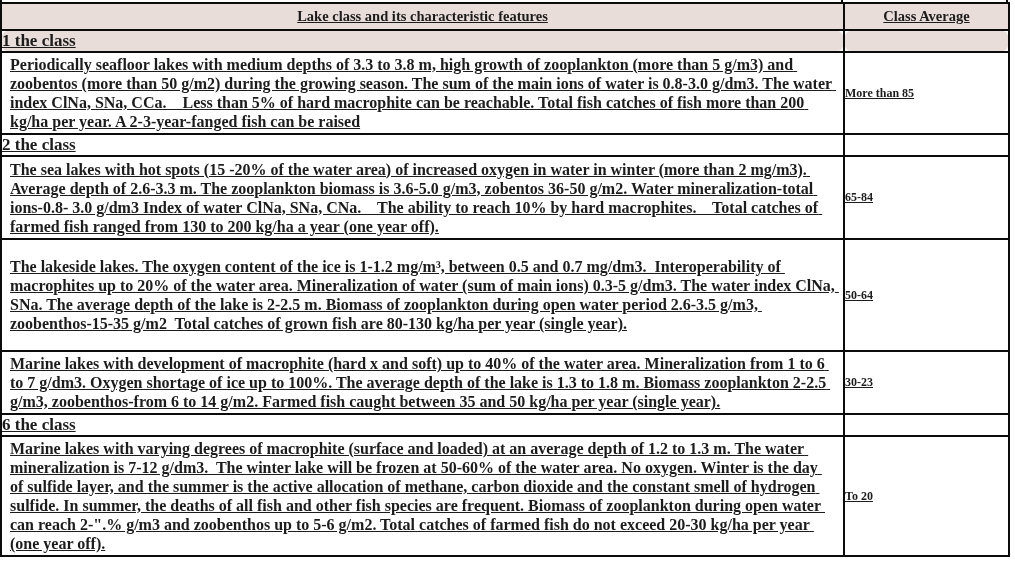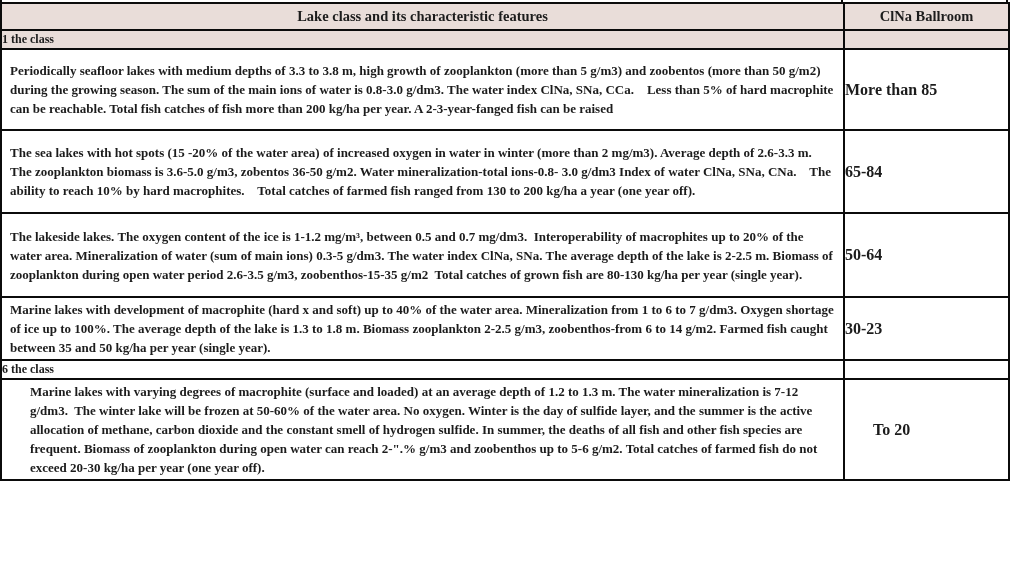--- a/index.html
+++ b/index.html
@@ -17,43 +17,45 @@
     table-layout: fixed;
     width: 1008px;
   }
   col.c1 { width: 843px; }
   col.c2 { width: 165px; }
   td, th {
     border: 2px solid var(--border, #0b0b0b);
     vertical-align: middle;
     font-weight: 700;
     color: var(--text, #1c1c1c);
+    text-decoration: underline;
   }
   tr.hdr-row th {
     height: 27px;
     background: var(--header-bg, #e9ddd9);
     font-size: 14.5px;
   }
   tr.label-row td {
     height: 19px;
-    font-size: 12px;
+    font-size: 17px;
+    border-radius: 9px;
   }
   tr.label-row.tinted td { background: var(--header-bg, #e9ddd9); }
   td.desc {
-    font-size: 13px;
+    font-size: 16px;
     line-height: 19px;
     padding: 2px 8px;
     white-space: pre-wrap;
   }
-  td.score { font-size: 16px; }
+  td.score { font-size: 12px; }
   tr.d1 td { height: 81px; }
   tr.d2 td { height: 83px; }
-  tr.d3 td { height: 84px; }
+  tr.d3 td { height: 112px; }
   tr.d4 td { height: 61px; }
-  tr.d5 td { height: 92px; padding-left: 28px; }
+  tr.d5 td { height: 92px; }
   
   .artifact {
     position: absolute; top: 0; width: 2px; height: 3px;
     background: var(--border, #0b0b0b);
   }
   .a-left { left: 0; } .a-mid { left: 841px; } .a-right { left: 1006px; }
 </style>
 </head>
 <body>
 
@@ -64,32 +66,36 @@
 <div class="tbl-wrap">
   <table>
     <colgroup>
         <col class="c1">
         <col class="c2">
       </colgroup>
 
     <tbody>
         <tr class="hdr-row">
       <th>Lake class and its characteristic features</th>
-      <th>ClNa Ballroom</th>
+      <th>Class Average</th>
     </tr>
 
     <tr class="label-row tinted">
       <td>1 the class</td>
       <td></td>
     </tr>
     <tr class="d1">
       <td class="desc">Periodically seafloor lakes with medium depths of 3.3 to 3.8 m, high growth of zooplankton (more than 5 g/m3) and zoobentos (more than 50 g/m2) during the growing season. The sum of the main ions of water is 0.8-3.0 g/dm3. The water index ClNa, SNa, CCa.    Less than 5% of hard macrophite can be reachable. Total fish catches of fish more than 200 kg/ha per year. A 2-3-year-fanged fish can be raised</td>
       <td class="score">More than 85</td>
     </tr>
 
+    <tr class="label-row">
+      <td>2 the class</td>
+      <td></td>
+    </tr>
     <tr class="d2">
       <td class="desc">The sea lakes with hot spots (15 -20% of the water area) of increased oxygen in water in winter (more than 2 mg/m3). Average depth of 2.6-3.3 m. The zooplankton biomass is 3.6-5.0 g/m3, zobentos 36-50 g/m2. Water mineralization-total ions-0.8- 3.0 g/dm3 Index of water ClNa, SNa, CNa.    The ability to reach 10% by hard macrophites.    Total catches of farmed fish ranged from 130 to 200 kg/ha a year (one year off).</td>
       <td class="score">65-84</td>
     </tr>
 
     <tr class="d3">
       <td class="desc">The lakeside lakes. The oxygen content of the ice is 1-1.2 mg/m³, between 0.5 and 0.7 mg/dm3.  Interoperability of macrophites up to 20% of the water area. Mineralization of water (sum of main ions) 0.3-5 g/dm3. The water index ClNa, SNa. The average depth of the lake is 2-2.5 m. Biomass of zooplankton during open water period 2.6-3.5 g/m3, zoobenthos-15-35 g/m2  Total catches of grown fish are 80-130 kg/ha per year (single year).</td>
       <td class="score">50-64</td>
     </tr>
 

